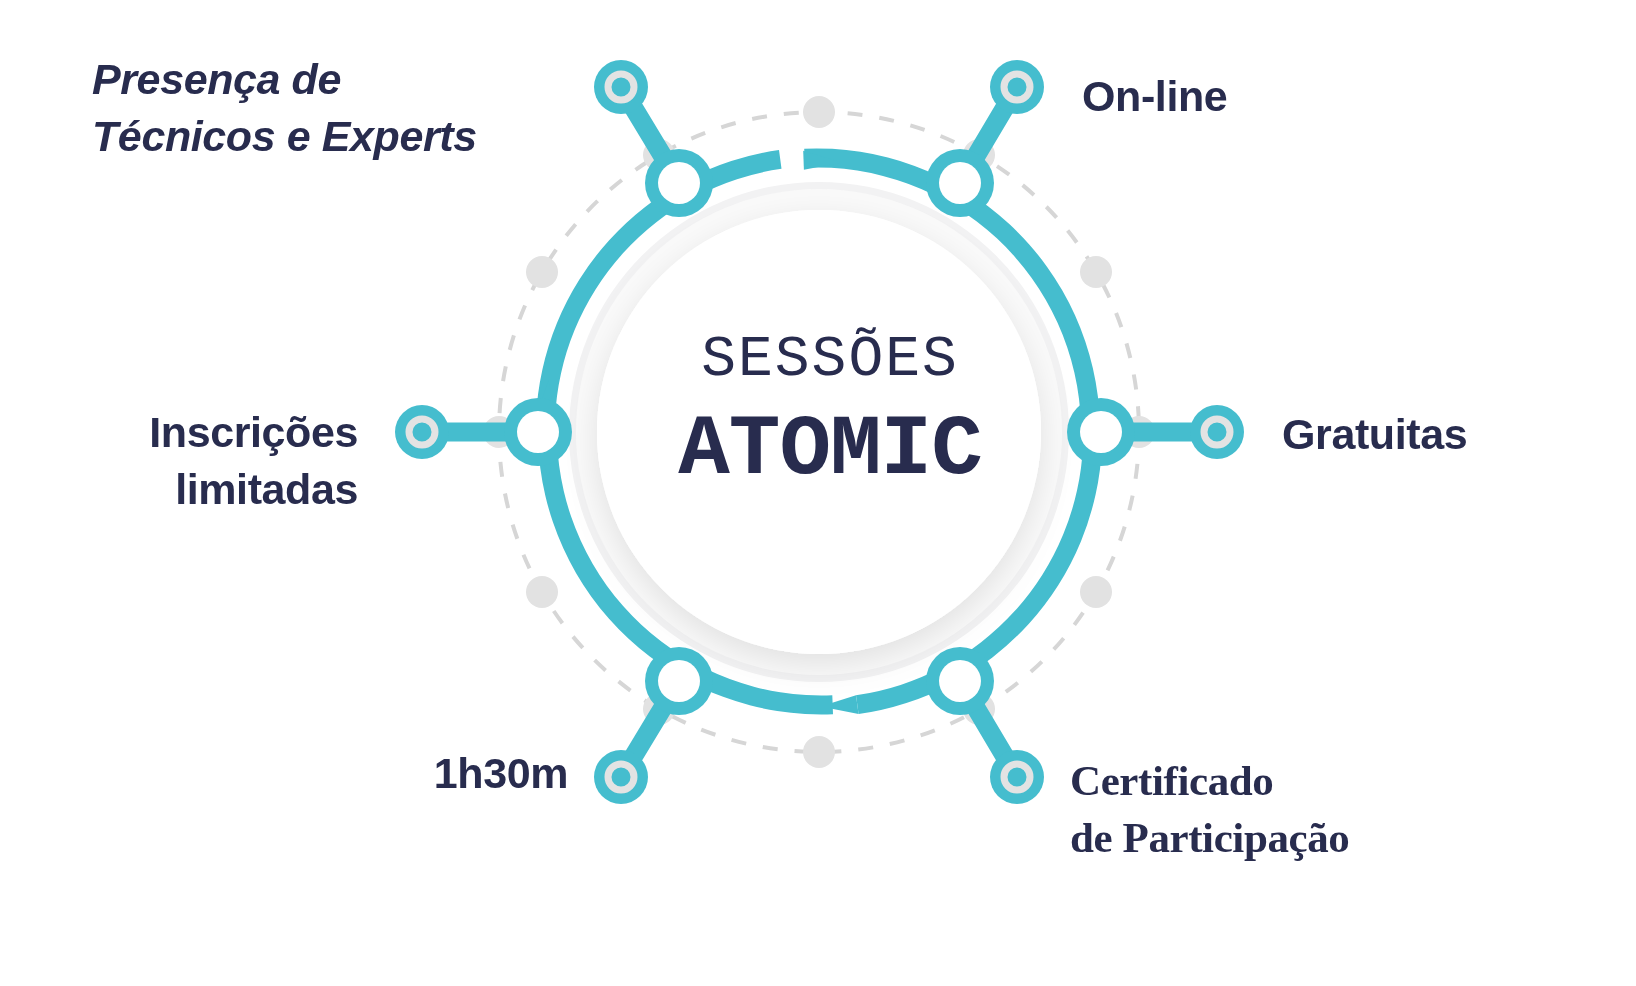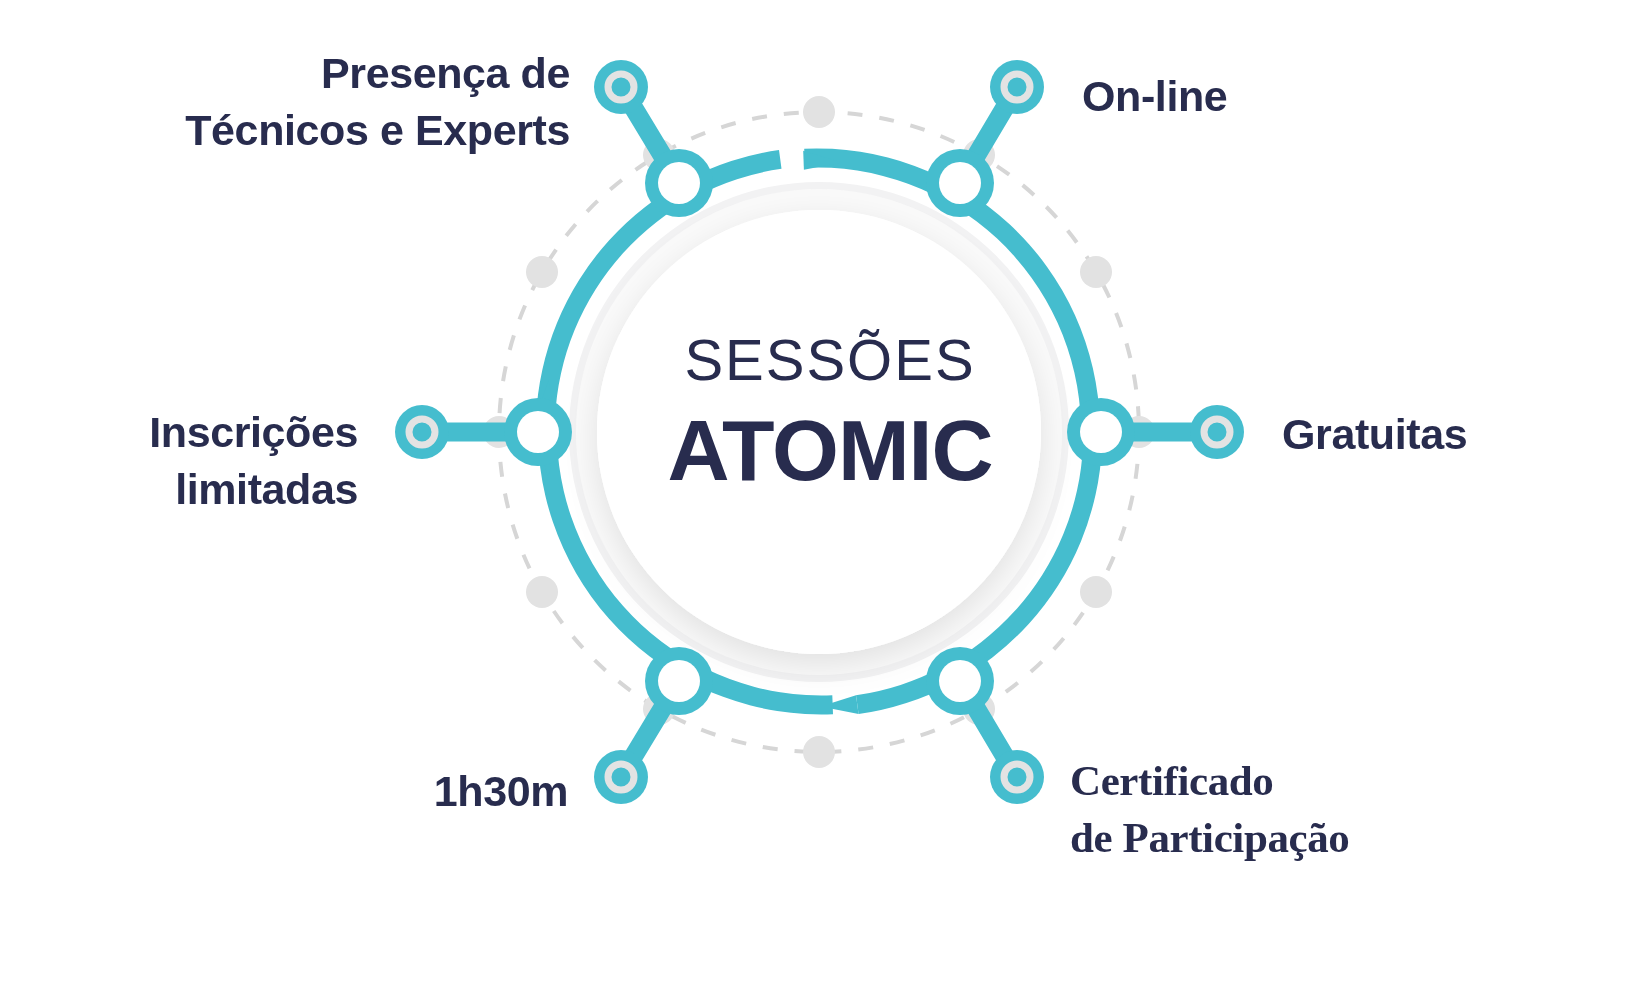--- a/index.html
+++ b/index.html
@@ -30,35 +30,35 @@
   .label {
     position: absolute;
     color: #282C4E;
     font-family: "Liberation Sans", sans-serif;
     font-weight: bold;
     font-size: 43px;
     line-height: 1.32;
     letter-spacing: -0.4px;
     white-space: pre-line;
   }
-  .lbl-presenca  { left: 92px;  top: 45px;  width: 478px; text-align: right; }
+  .lbl-presenca  { left: 92px;  top: 51px;  width: 478px; text-align: left; font-style: italic; }
   .lbl-online    { left: 1082px; top: 68px;  width: 400px; text-align: left; }
   .lbl-inscricoes{ left: 48px;  top: 404px; width: 310px; text-align: right; }
   .lbl-gratuitas { left: 1282px; top: 406px; width: 360px; text-align: left; }
-  .lbl-duracao   { left: 238px; top: 745px; width: 330px; text-align: right; margin-top: 18px; }
+  .lbl-duracao   { left: 238px; top: 745px; width: 330px; text-align: right; }
   .lbl-certificado{ left: 1070px; top: 753px; width: 470px; text-align: left; font-family: Liberation Serif, serif; }
 
   .center-text {
     position: absolute;
     left: 618px;
     top: 330px;
     width: 424px;
     text-align: center;
     color: #282C4E;
-    font-family: Liberation Sans, sans-serif;
+    font-family: Liberation Mono, monospace;
   }
   .center-text .line1 {
     display: block;
     font-size: 58px;
     font-weight: normal;
     letter-spacing: 2px;
     line-height: 1.02;
   }
   .center-text .line2 {
     display: block;

